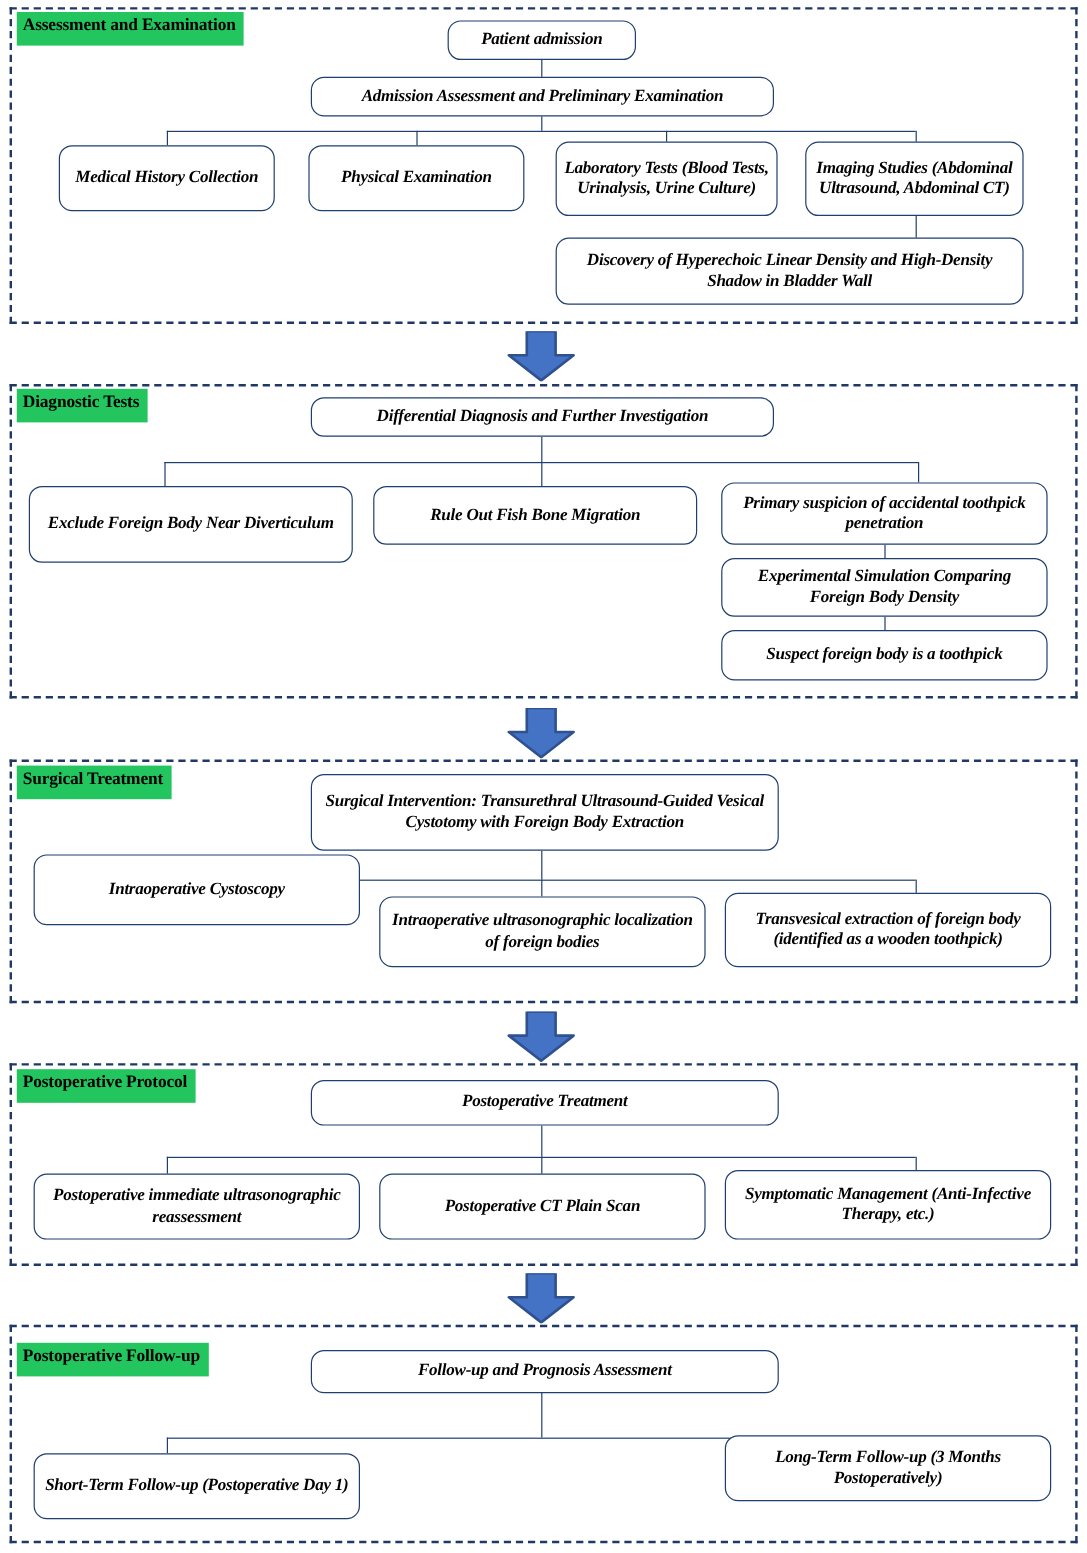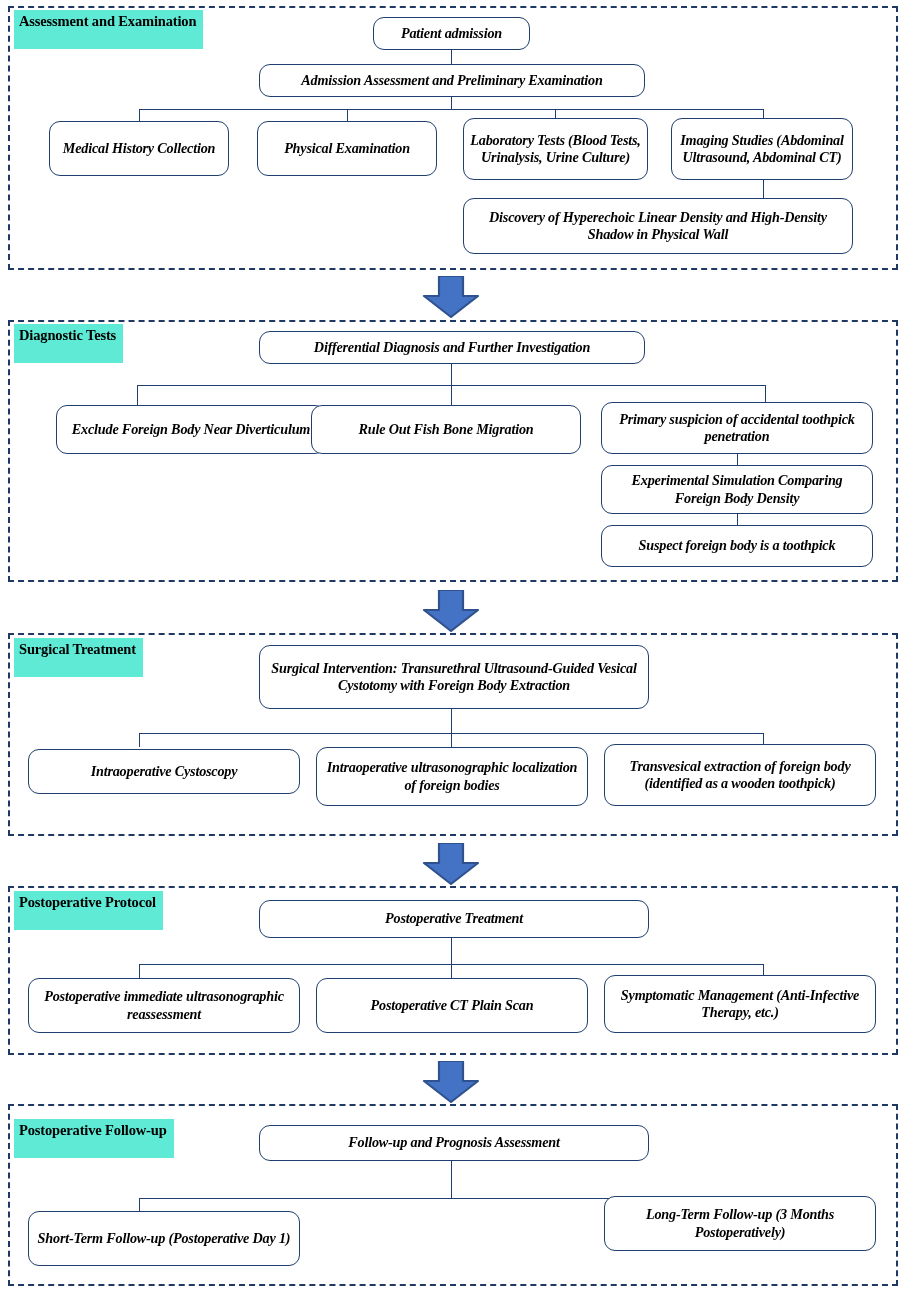--- a/index.html
+++ b/index.html
@@ -20,26 +20,26 @@
   .section {
     position: absolute;
     border: 2.5px dashed #1f3864;
     background: transparent;
     box-sizing: border-box;
   }
 
   
   .section-label {
     position: absolute;
-    background: #5eead4;
+    background: #22c55e;
     color: #000000;
     font-weight: bold;
     font-size: 14.5px;
     line-height: 21px;
-    padding: 1px 7px 17px 5px;
+    padding: 1px 7px 6px 5px;
     white-space: nowrap;
     letter-spacing: -0.15px;
   }
 
   
   .node {
     position: absolute;
     box-sizing: border-box;
     border: 1.7px solid #1f3f6e;
     border-radius: 11px;
@@ -114,21 +114,21 @@
   <div class="node" style="left:463px; top:118px; width:185px; height:62px;">
     <span>Laboratory Tests (Blood Tests, Urinalysis, Urine Culture)</span>
   </div>
   <div class="node" style="left:671px; top:118px; width:182px; height:62px;">
     <span>Imaging Studies (Abdominal Ultrasound, Abdominal CT)</span>
   </div>
 
   <div class="vline" style="left:763px; top:180px; height:18px;"></div>
 
   <div class="node" style="left:463px; top:198px; width:390px; height:56px;">
-    <span>Discovery of Hyperechoic Linear Density and High-Density Shadow in Physical Wall</span>
+    <span>Discovery of Hyperechoic Linear Density and High-Density Shadow in Bladder Wall</span>
   </div>
 
   <div class="block-arrow" style="left:421px; top:276px; width:60px; height:42px;">
     <svg width="60" height="42" viewBox="0 0 60 42">
       <polygon points="18,0 42,0 42,20 57,20 30,41 3,20 18,20" fill="#4472c4" stroke="#2f528f" stroke-width="2.2" stroke-linejoin="round"></polygon>
     </svg>
   </div>
 
   <div class="section" style="left:8px; top:320px; width:890px; height:262px;"></div>
 
@@ -137,21 +137,21 @@
   <div class="node" style="left:259px; top:331px; width:386px; height:33px;">
     <span>Differential Diagnosis and Further Investigation</span>
   </div>
 
   <div class="vline" style="left:451px; top:364px; height:21px;"></div>
   <div class="hline" style="left:137px; top:385px; width:628px;"></div>
   <div class="vline" style="left:137px; top:385px; height:20px;"></div>
   <div class="vline" style="left:451px; top:385px; height:20px;"></div>
   <div class="vline" style="left:765px; top:385px; height:17px;"></div>
 
-  <div class="node" style="left:24px; top:405px; width:270px; height:49px;margin-left:32px;">
+  <div class="node" style="left:24px; top:405px; width:270px; height:64px;">
     <span>Exclude Foreign Body Near Diverticulum</span>
   </div>
   <div class="node" style="left:311px; top:405px; width:270px; height:49px;">
     <span>Rule Out Fish Bone Migration</span>
   </div>
 
   <div class="node" style="left:601px; top:402px; width:272px; height:52px;">
     <span>Primary suspicion of accidental toothpick penetration</span>
   </div>
   <div class="vline" style="left:737px; top:454px; height:11px;"></div>
@@ -176,21 +176,21 @@
   <div class="node" style="left:259px; top:645px; width:390px; height:64px;">
     <span>Surgical Intervention: Transurethral Ultrasound-Guided Vesical Cystotomy with Foreign Body Extraction</span>
   </div>
 
   <div class="vline" style="left:451px; top:709px; height:24px;"></div>
   <div class="hline" style="left:139px; top:733px; width:624px;"></div>
   <div class="vline" style="left:139px; top:733px; height:14px;"></div>
   <div class="vline" style="left:451px; top:733px; height:14px;"></div>
   <div class="vline" style="left:763px; top:733px; height:11px;"></div>
 
-  <div class="node" style="left:28px; top:749px; width:272px; height:45px;">
+  <div class="node" style="left:28px; top:712px; width:272px; height:59px;">
     <span>Intraoperative Cystoscopy</span>
   </div>
   <div class="node" style="left:316px; top:747px; width:272px; height:59px;">
     <span>Intraoperative ultrasonographic localization of foreign bodies</span>
   </div>
   <div class="node" style="left:604px; top:744px; width:272px; height:62px;">
     <span>Transvesical extraction of foreign body (identified as a wooden toothpick)</span>
   </div>
 
   <div class="block-arrow" style="left:421px; top:843px; width:60px; height:42px;">

